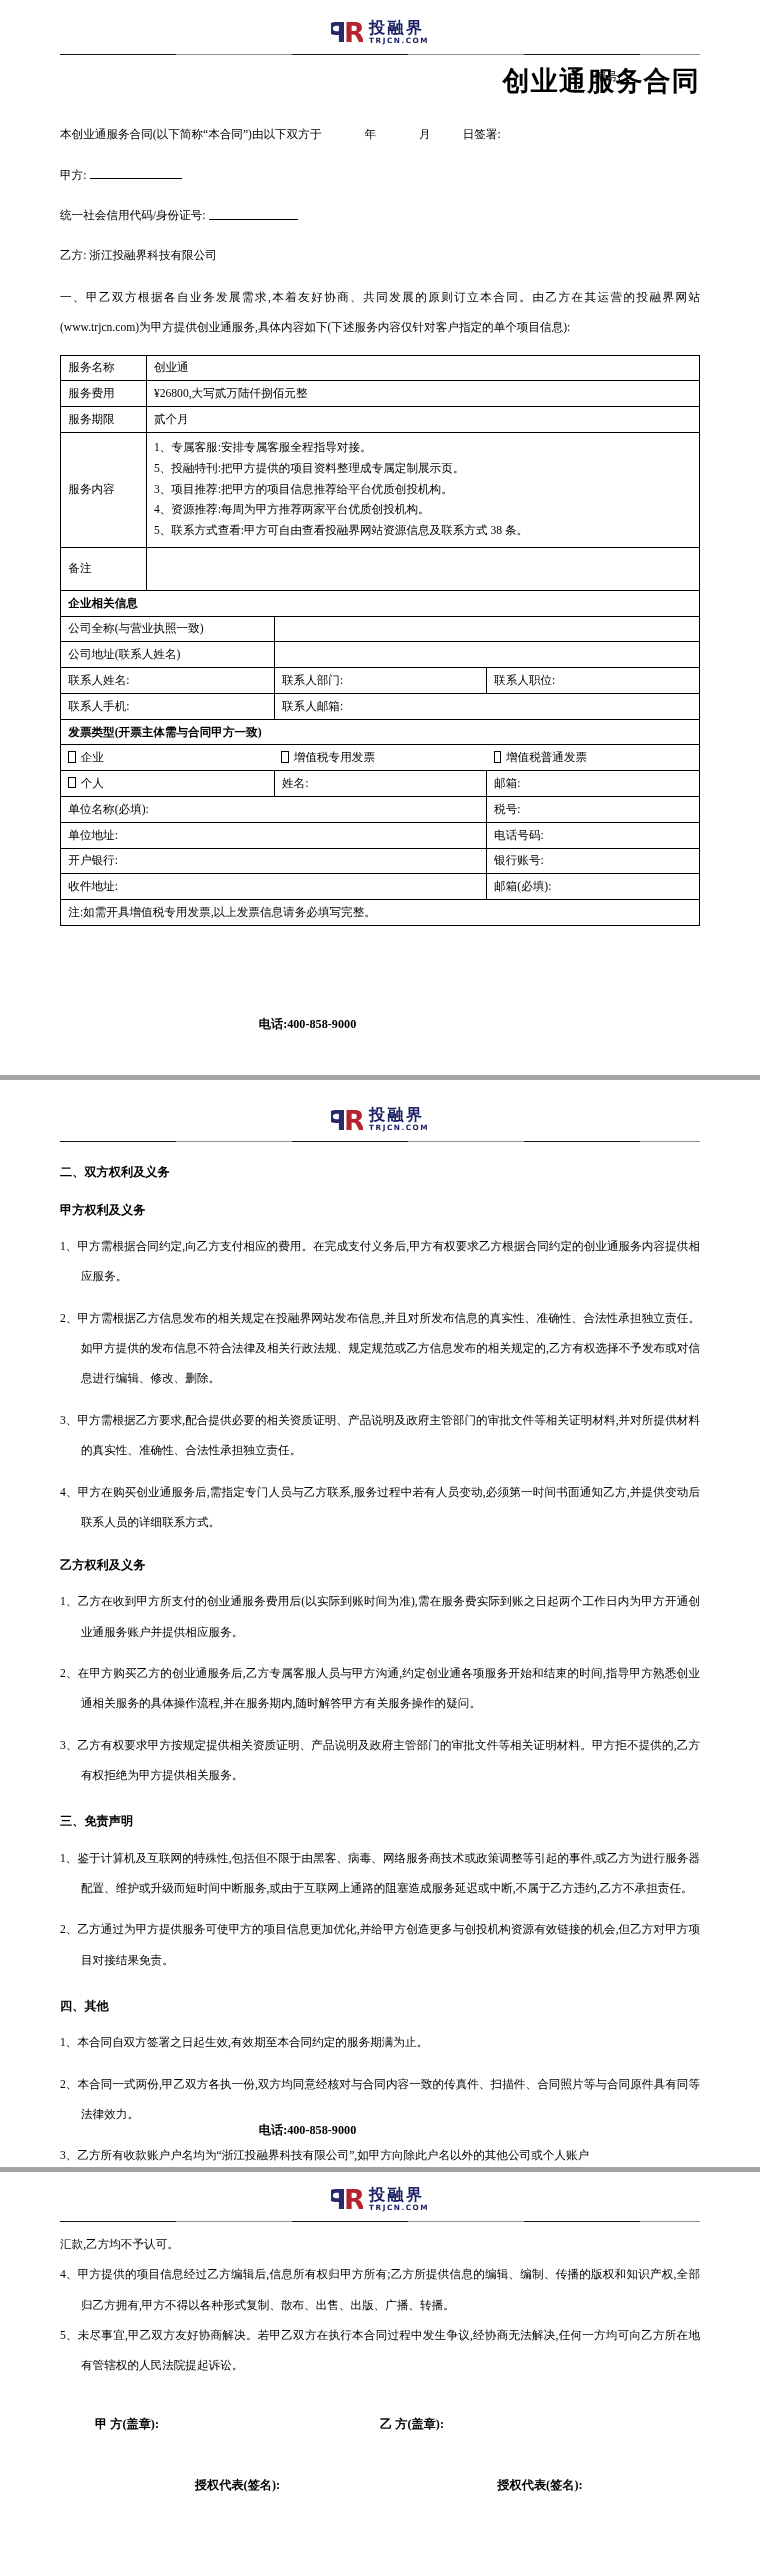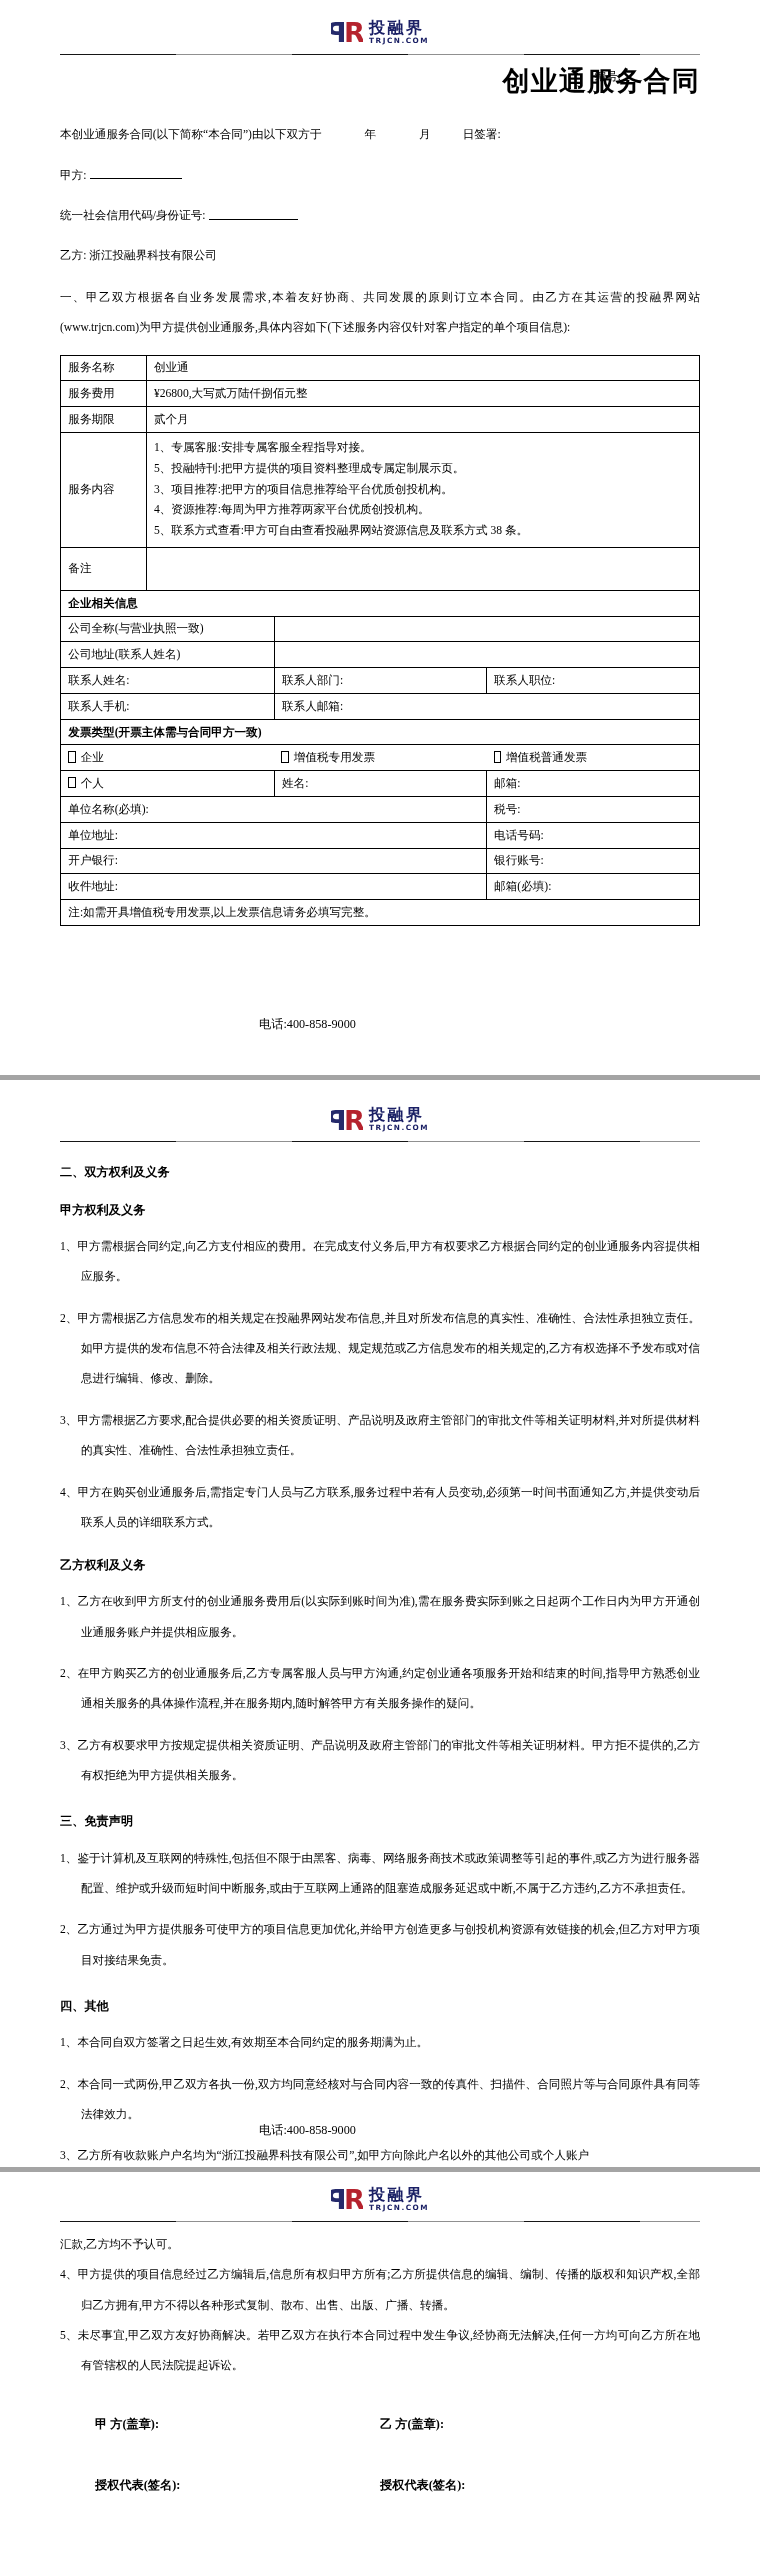--- a/index.html
+++ b/index.html
@@ -42,33 +42,33 @@
   table.contract{width:100%;border-collapse:collapse;margin-top:3.7px;font-size:11.6px;}
   table.contract td{border:0.6px solid #000;padding:4.9px 7.3px;vertical-align:middle;}
   td.lbl{width:70px;}
   .sec-title{font-weight:700;}
   .svc-line{line-height:1.8;}
   .remark-cell{height:32px;}
   .no-r{border-right:none !important;}
   .no-l{border-left:none !important;}
   .chk{display:inline-block;width:5.5px;height:9.2px;border:0.6px solid #000;vertical-align:-1.2px;margin-right:4.9px;}
 
-  .phone-footer{position:absolute;left:0;width:615px;text-align:center;font-size:12.2px;}
+  .phone-footer{position:absolute;left:0;width:615px;text-align:center;font-size:12.2px;font-weight:bold;}
   .page1 .phone-footer{bottom:42px;}
   .page2 .phone-footer{bottom:28px;}
 
   
   .h-big{font-size:12.2px;font-weight:700;margin-top:21px;line-height:1.6;}
   .h-sub{font-size:12.2px;font-weight:700;margin-top:18.3px;line-height:1.6;}
   .item{font-size:11.6px;line-height:2.6;text-align:justify;padding-left:21px;text-indent:-21px;}
   .page3 .plain{font-size:11.6px;line-height:2.6;text-align:justify;}
   .sign-row{display:grid;grid-template-columns:1fr 1fr;font-size:12.2px;font-weight:700;}
   .sign-row .left{padding-left:35px;}
   .sign-row.stamps{margin-top:35px;}
-  .sign-row.reps{margin-top:44px;}
+  .sign-row.reps{margin-top:44px;text-align:center;}
 </style>
 </head>
 <body>
 
 <div class="doc">
 
   <div class="page page1">
     <div class="logo-row">
       <span class="logo-mark">
         <svg width="32" height="28" viewBox="0 0 54 46">

